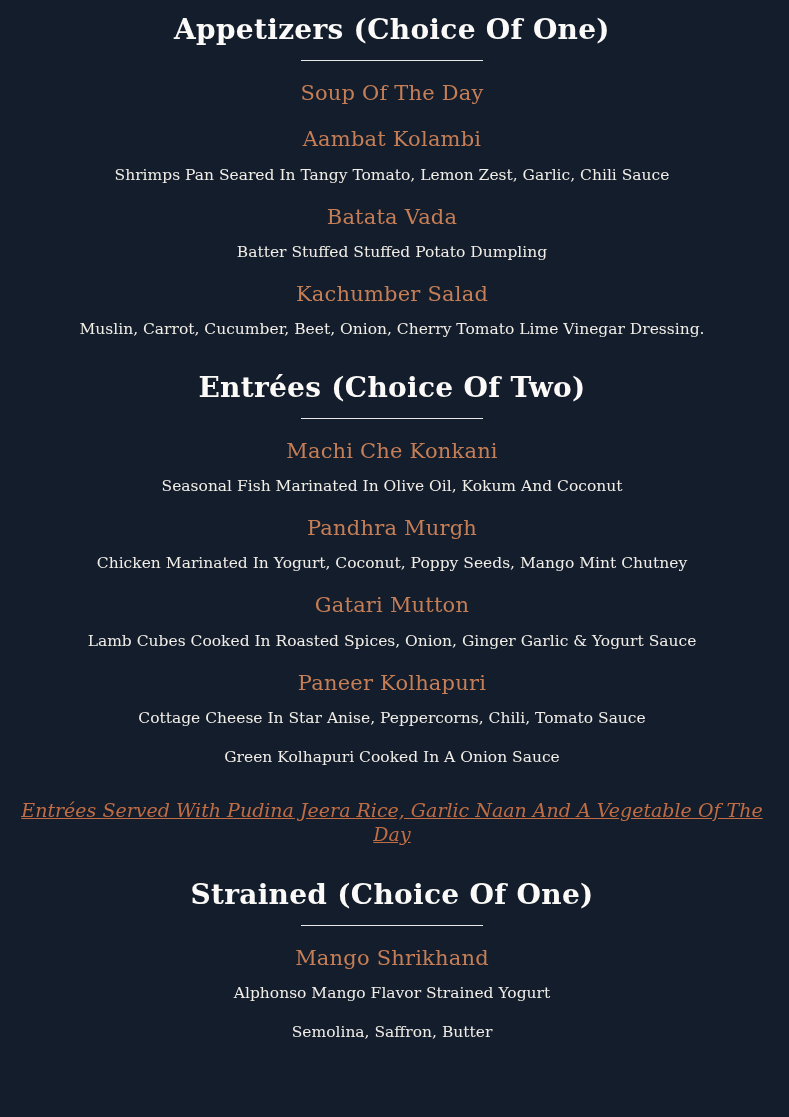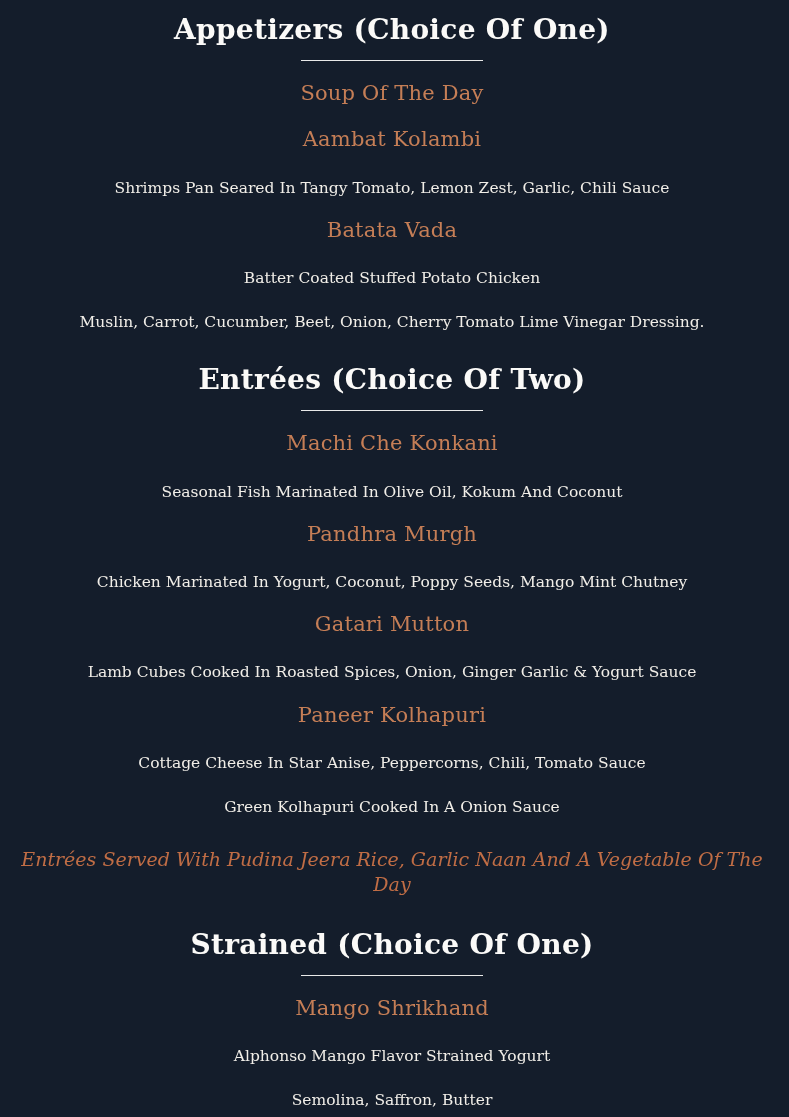--- a/index.html
+++ b/index.html
@@ -38,51 +38,53 @@
     color: #c57e56;
     font-size: 21px;
     font-weight: 500;
     line-height: 1.3;
     letter-spacing: 0.2px;
   }
   .item-desc {
     color: #f1eee8;
     font-size: 15.5px;
     line-height: 1.3;
-    margin-top: 24px;
+    margin-top: 11px;
   }
   .section-note {
     color: #c06d45;
     font-size: 19px;
     font-style: italic;
     line-height: 1.3;
     margin-top: 30px;
+    text-decoration: underline;
   }
 </style>
 </head>
 <body>
 
 <div class="menu">
 
   <div class="section">
     <h2 class="section-title">Appetizers (Choice Of One)</h2>
     <div class="divider"></div>
 
     <div class="menu-item">
       <div class="item-name">Soup Of The Day</div>
     </div>
     <div class="menu-item">
       <div class="item-name">Aambat Kolambi</div>
       <div class="item-desc">Shrimps Pan Seared In Tangy Tomato, Lemon Zest, Garlic, Chili Sauce</div>
     </div>
     <div class="menu-item">
       <div class="item-name">Batata Vada</div>
-      <div class="item-desc">Batter Coated Stuffed Potato Chicken</div>
+      <div class="item-desc">Batter Stuffed Stuffed Potato Dumpling</div>
     </div>
     <div class="menu-item">
+      <div class="item-name">Kachumber Salad</div>
       <div class="item-desc">Muslin, Carrot, Cucumber, Beet, Onion, Cherry Tomato Lime Vinegar Dressing.</div>
     </div>
   </div>
 
   <div class="section">
     <h2 class="section-title">Entrées (Choice Of Two)</h2>
     <div class="divider"></div>
 
     <div class="menu-item">
       <div class="item-name">Machi Che Konkani</div>

